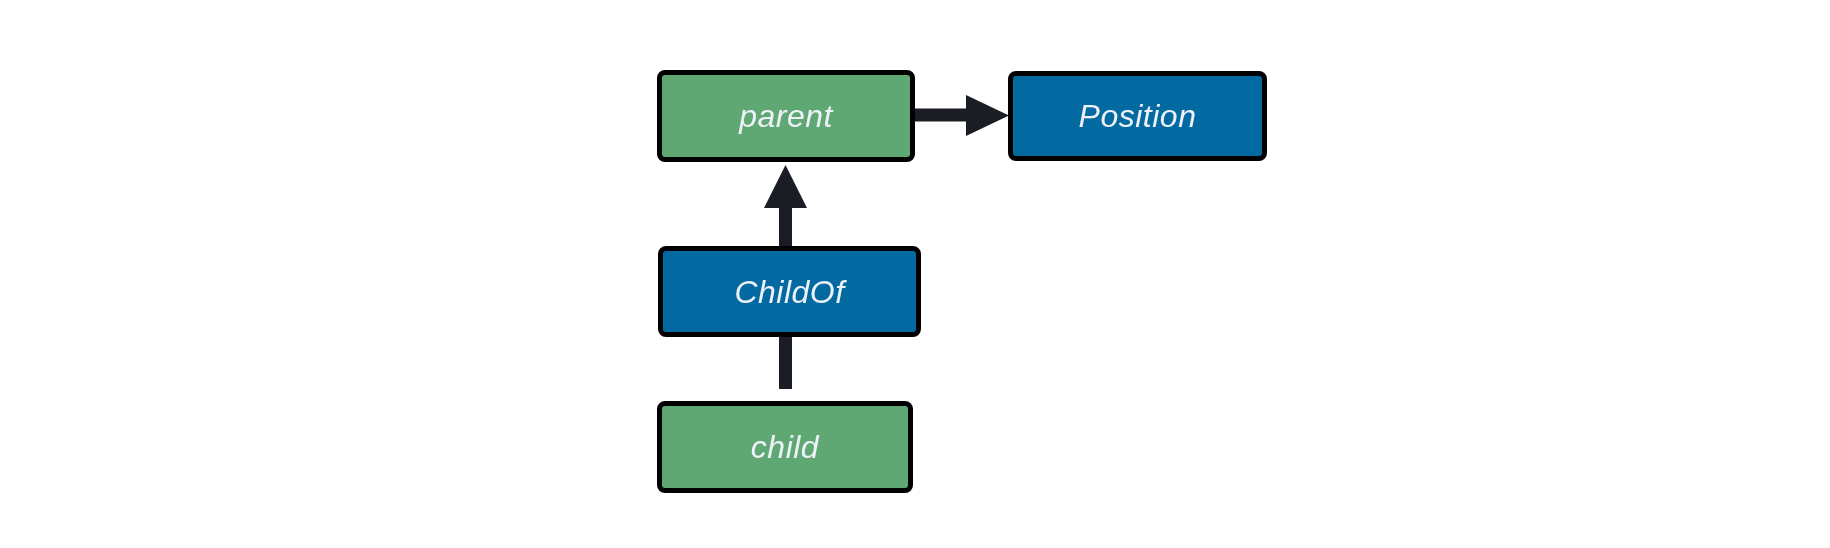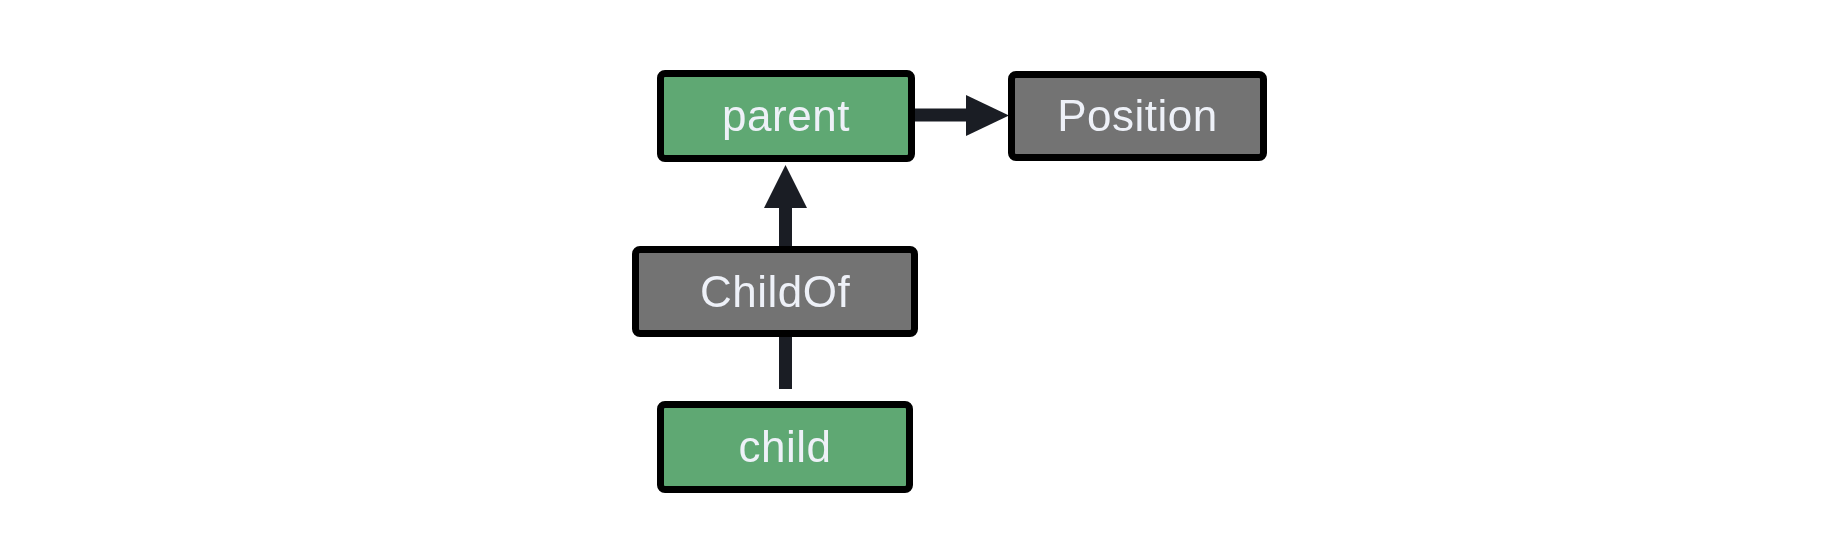--- a/index.html
+++ b/index.html
@@ -19,36 +19,37 @@
     position: absolute;
     left: 0;
     top: 0;
     width: 1830px;
     height: 548px;
     pointer-events: none;
   }
   .node {
     position: absolute;
     box-sizing: border-box;
-    border: 7px solid #000000;
+    border: 5px solid #000000;
     border-radius: 8px;
     display: flex;
     align-items: center;
     justify-content: center;
     color: #eef1f8;
-    font-size: 44px;
+    font-size: 32px;
     line-height: 1;
     letter-spacing: 0.5px;
+    font-style: italic;
   }
   .node-green { background: #5fa873; }
-  .node-blue  { background: #737373; }
+  .node-blue  { background: #0369a1; }
 
   .node-parent   { left: 657px;  top: 70px;  width: 258px; height: 92px; }
   .node-position { left: 1008px; top: 71px;  width: 259px; height: 90px; }
-  .node-childof  { left: 632px;  top: 246px; width: 286px; height: 91px; }
+  .node-childof  { left: 658px;  top: 246px; width: 263px; height: 91px; }
   .node-child    { left: 657px;  top: 388px; width: 256px; height: 92px; margin-top: 13px; }
 
   .edge-stroke {
     stroke: #1a1d24;
     stroke-width: 13;
   }
   .edge-fill {
     fill: #1a1d24;
     stroke: none;
   }

